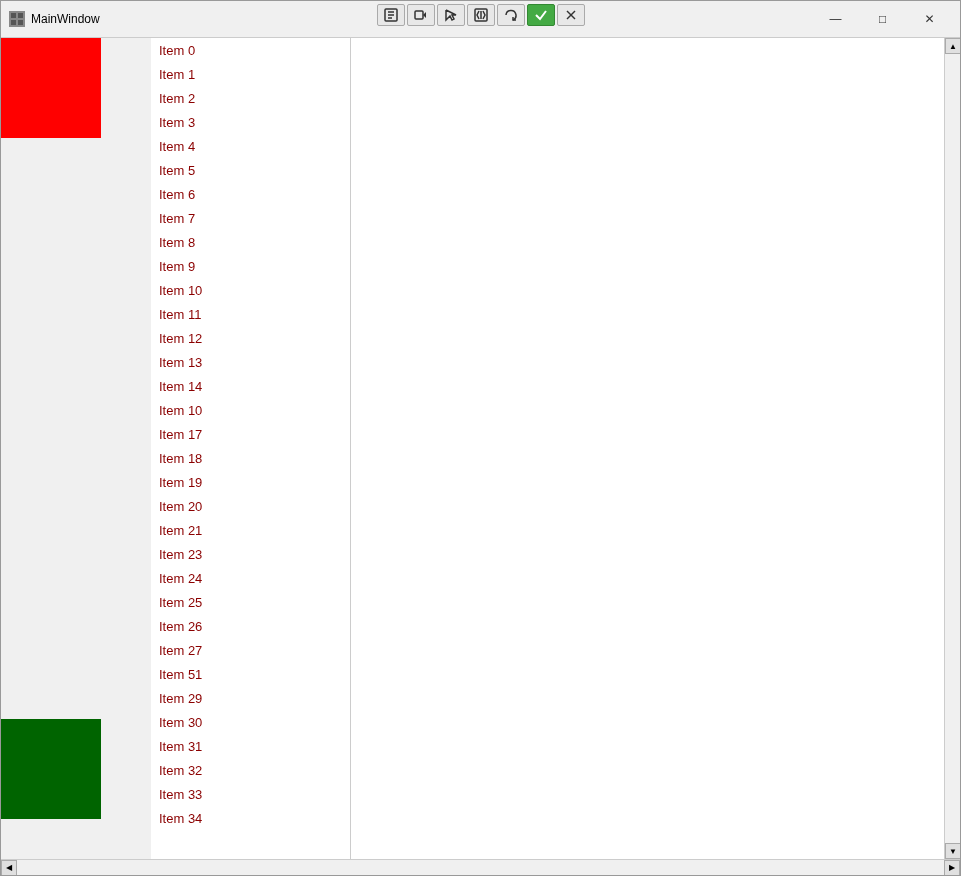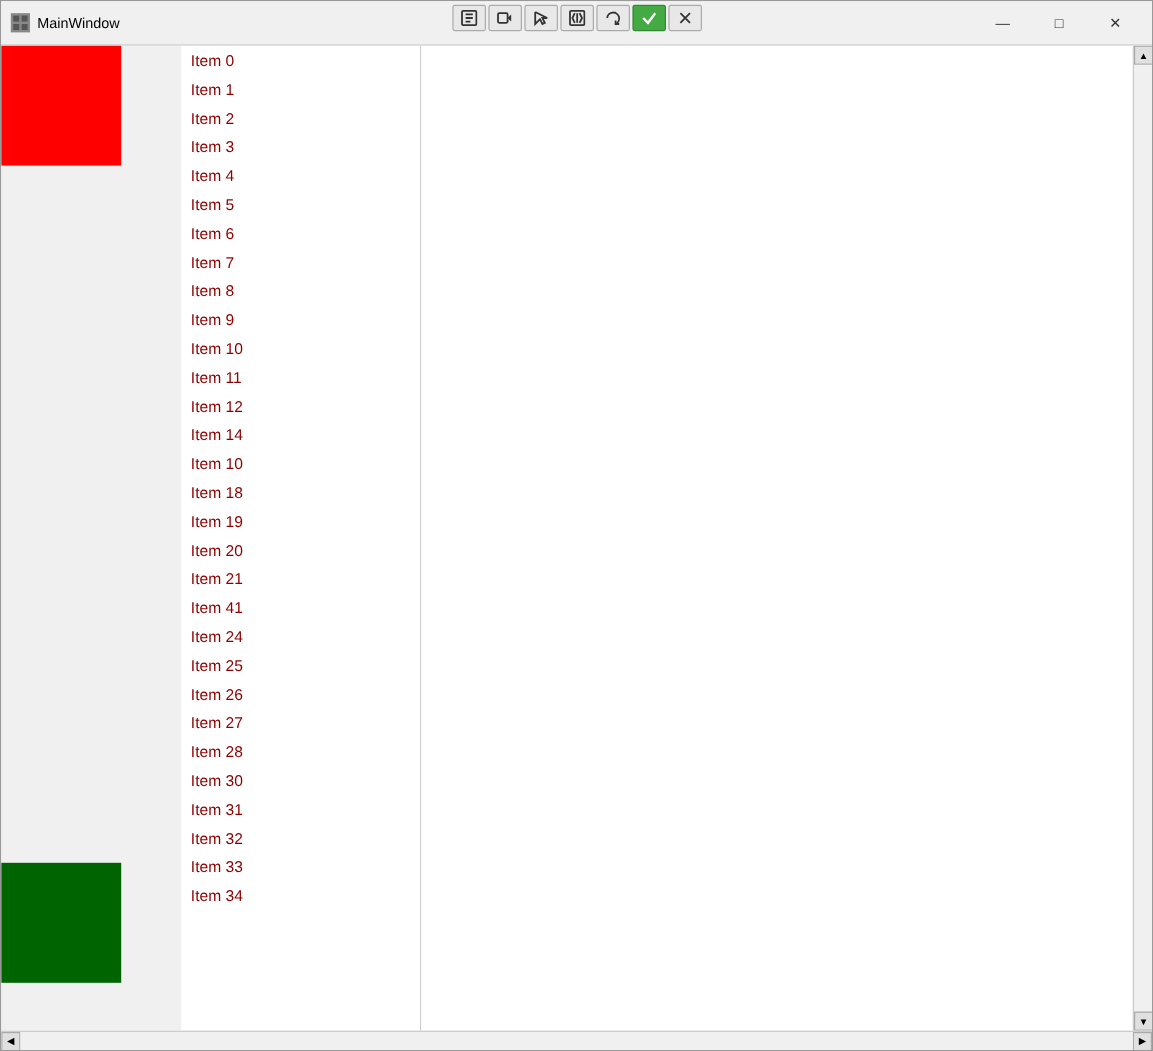--- a/index.html
+++ b/index.html
@@ -326,32 +326,35 @@
           <div class="list-item">Item 3</div>
           <div class="list-item">Item 4</div>
           <div class="list-item">Item 5</div>
           <div class="list-item">Item 6</div>
           <div class="list-item">Item 7</div>
           <div class="list-item">Item 8</div>
           <div class="list-item">Item 9</div>
           <div class="list-item">Item 10</div>
           <div class="list-item">Item 11</div>
           <div class="list-item">Item 12</div>
+          <div class="list-item">Item 13</div>
           <div class="list-item">Item 14</div>
           <div class="list-item">Item 10</div>
+          <div class="list-item">Item 17</div>
           <div class="list-item">Item 18</div>
           <div class="list-item">Item 19</div>
           <div class="list-item">Item 20</div>
           <div class="list-item">Item 21</div>
-          <div class="list-item">Item 41</div>
+          <div class="list-item">Item 23</div>
           <div class="list-item">Item 24</div>
           <div class="list-item">Item 25</div>
           <div class="list-item">Item 26</div>
           <div class="list-item">Item 27</div>
-          <div class="list-item">Item 28</div>
+          <div class="list-item">Item 51</div>
+          <div class="list-item">Item 29</div>
           <div class="list-item">Item 30</div>
           <div class="list-item">Item 31</div>
           <div class="list-item">Item 32</div>
           <div class="list-item">Item 33</div>
           <div class="list-item">Item 34</div>
         </div>
     </div>
 
     <div class="right-panel">
 

